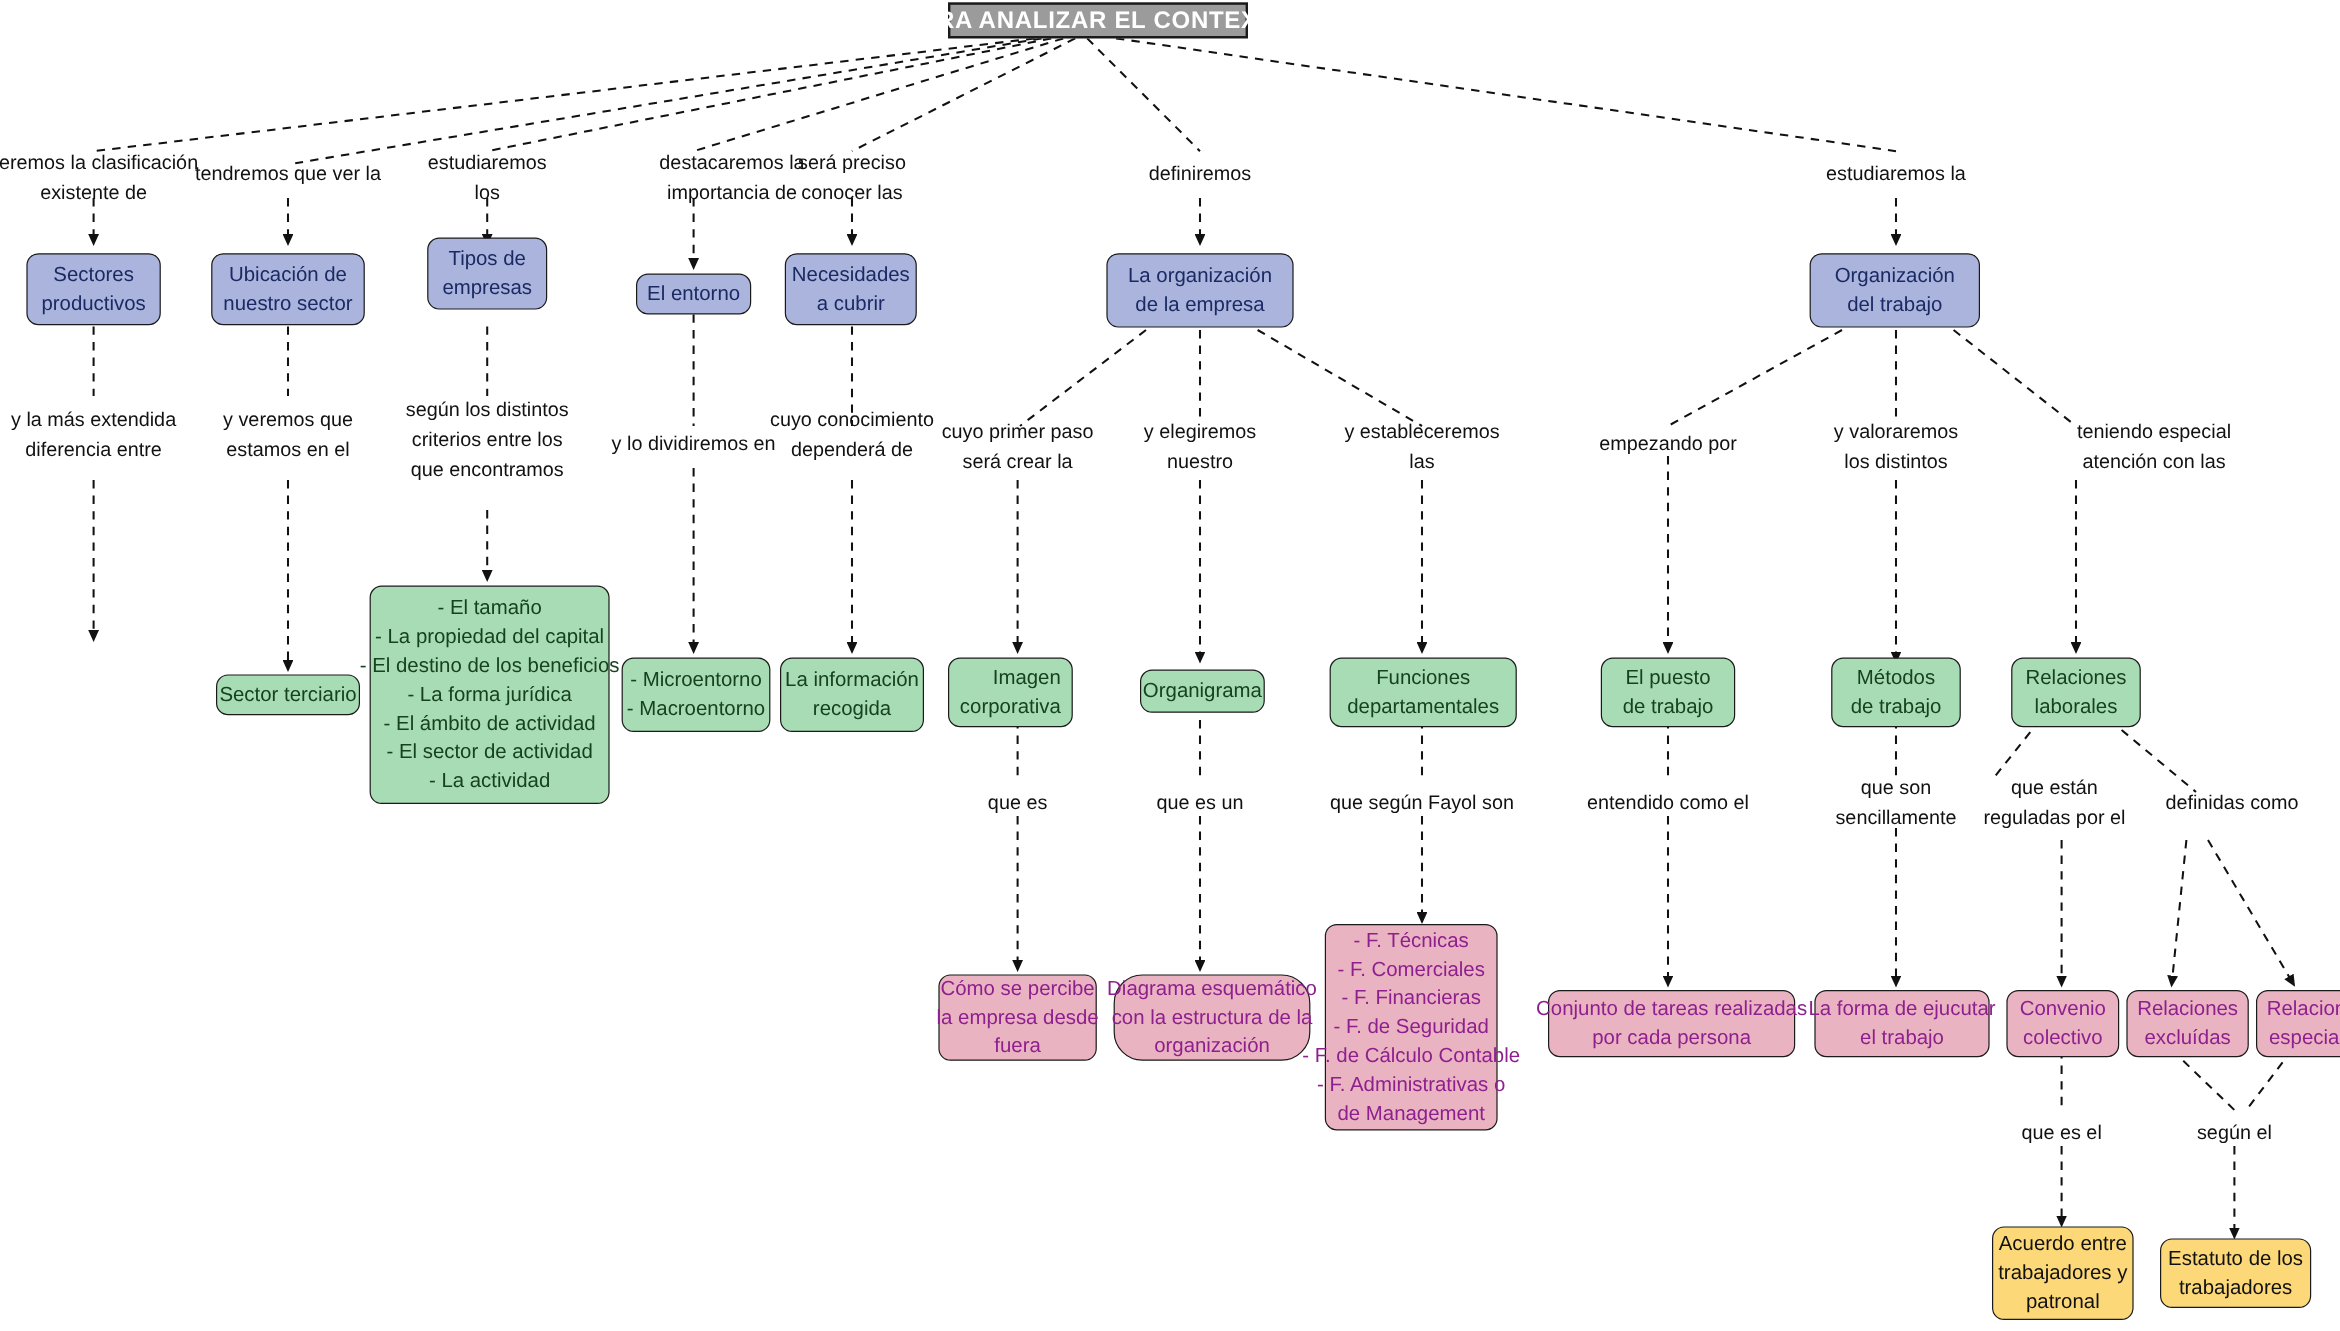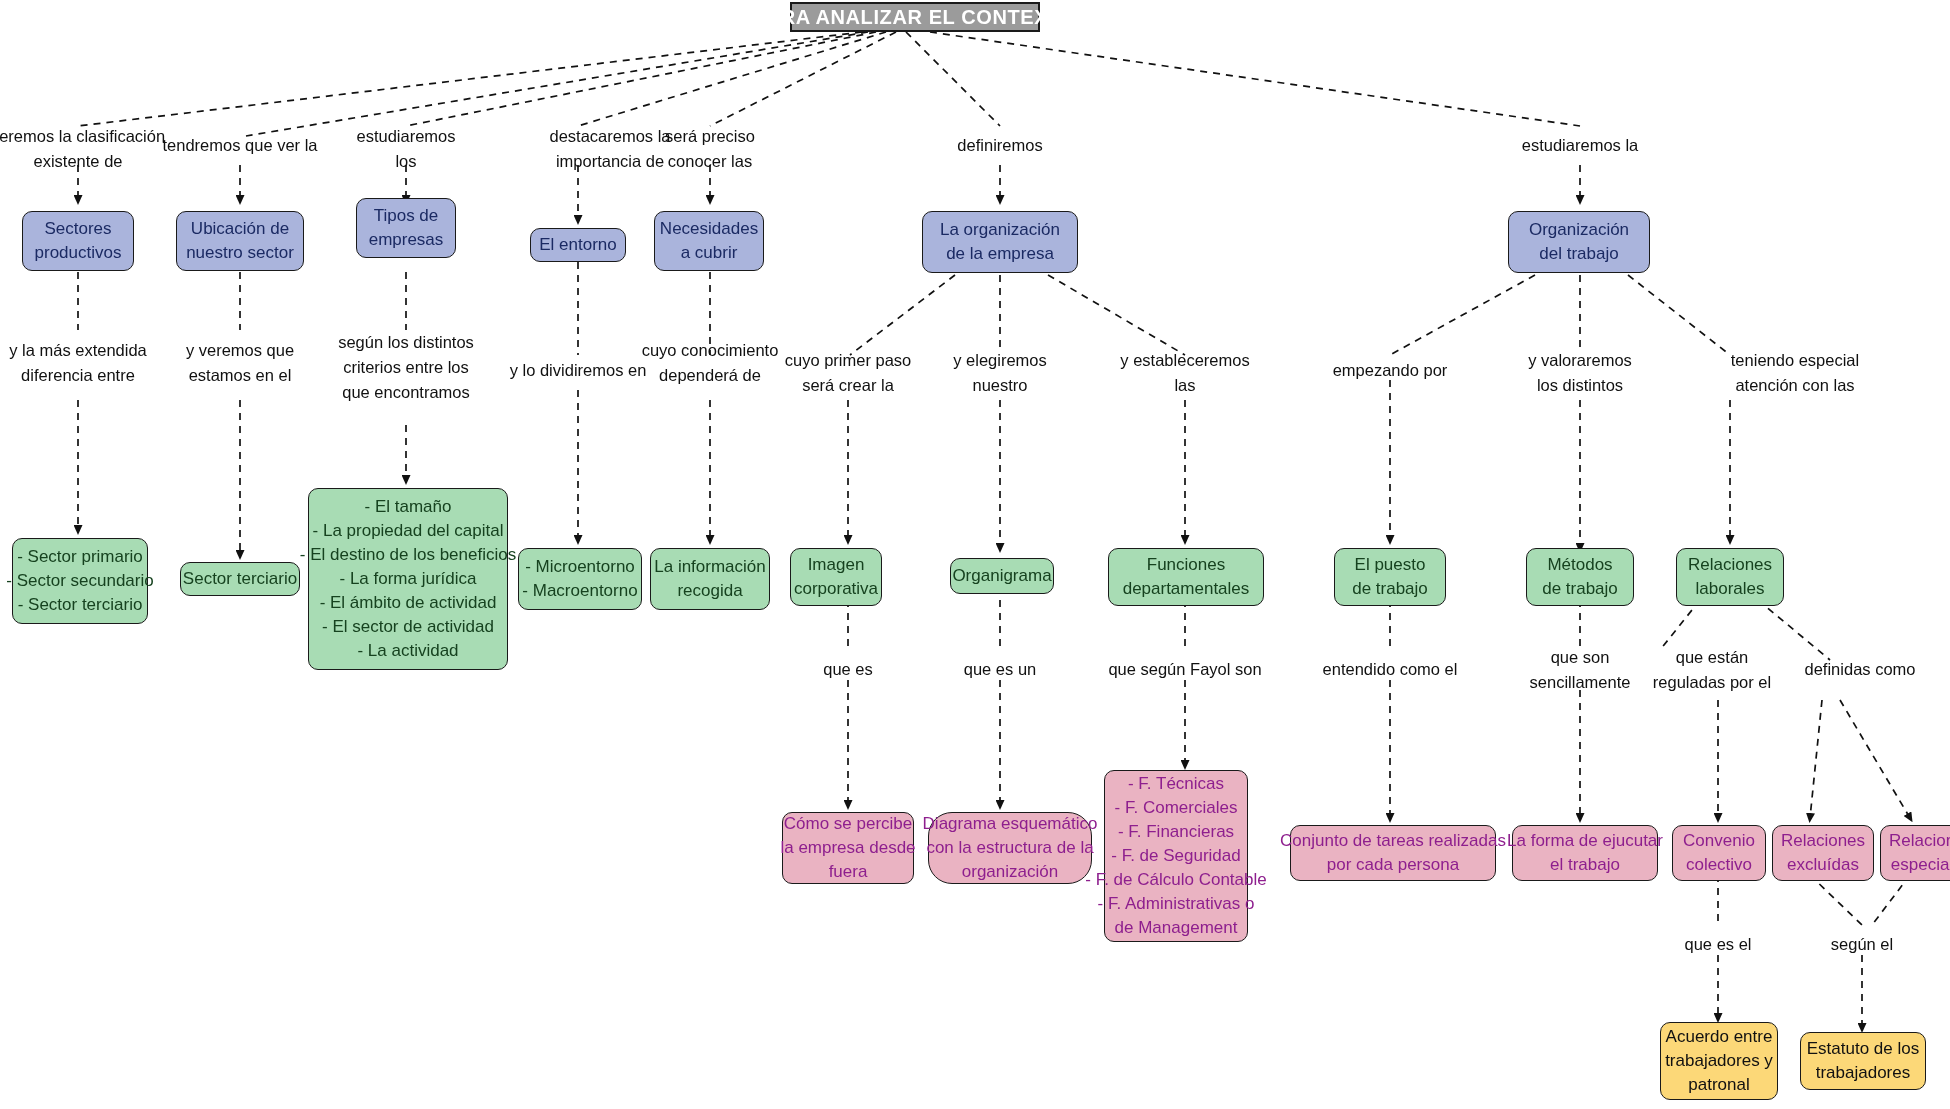--- a/index.html
+++ b/index.html
@@ -242,46 +242,41 @@
   </div>
   <div class="edge-label" style="left:1580px; top:348px;">
     <span class="ln">y valoraremos</span>
     <span class="ln">los distintos</span>
   </div>
   <div class="edge-label" style="left:1795px; top:348px;">
     <span class="ln">teniendo especial</span>
     <span class="ln">atención con las</span>
   </div>
 
-  <div class="node green" style="left:12px; top:538px; width:136px; height:86px;">
-    <span class="ln">- Sector primario</span>
-    <span class="ln">- Sector secundario</span>
-    <span class="ln">- Sector terciario</span>
-  </div>
   <div class="node green" style="left:180px; top:562px; width:120px; height:34px;">
     <span class="ln">Sector terciario</span>
   </div>
   <div class="node green" style="left:308px; top:488px; width:200px; height:182px;">
     <span class="ln">- El tamaño</span>
     <span class="ln">- La propiedad del capital</span>
     <span class="ln">- El destino de los beneficios</span>
     <span class="ln">- La forma jurídica</span>
     <span class="ln">- El ámbito de actividad</span>
     <span class="ln">- El sector de actividad</span>
     <span class="ln">- La actividad</span>
   </div>
   <div class="node green" style="left:518px; top:548px; width:124px; height:62px;text-align:right;">
     <span class="ln">- Microentorno</span>
     <span class="ln">- Macroentorno</span>
   </div>
   <div class="node green" style="left:650px; top:548px; width:120px; height:62px;">
     <span class="ln">La información</span>
     <span class="ln">recogida</span>
   </div>
-  <div class="node green" style="left:790px; top:548px; width:92px; height:58px;">
+  <div class="node green" style="left:790px; top:548px; width:104px; height:58px;align-items:flex-end;">
     <span class="ln">Imagen</span>
     <span class="ln">corporativa</span>
   </div>
   <div class="node green" style="left:950px; top:558px; width:104px; height:36px;">
     <span class="ln">Organigrama</span>
   </div>
   <div class="node green" style="left:1108px; top:548px; width:156px; height:58px;">
     <span class="ln">Funciones</span>
     <span class="ln">departamentales</span>
   </div>

